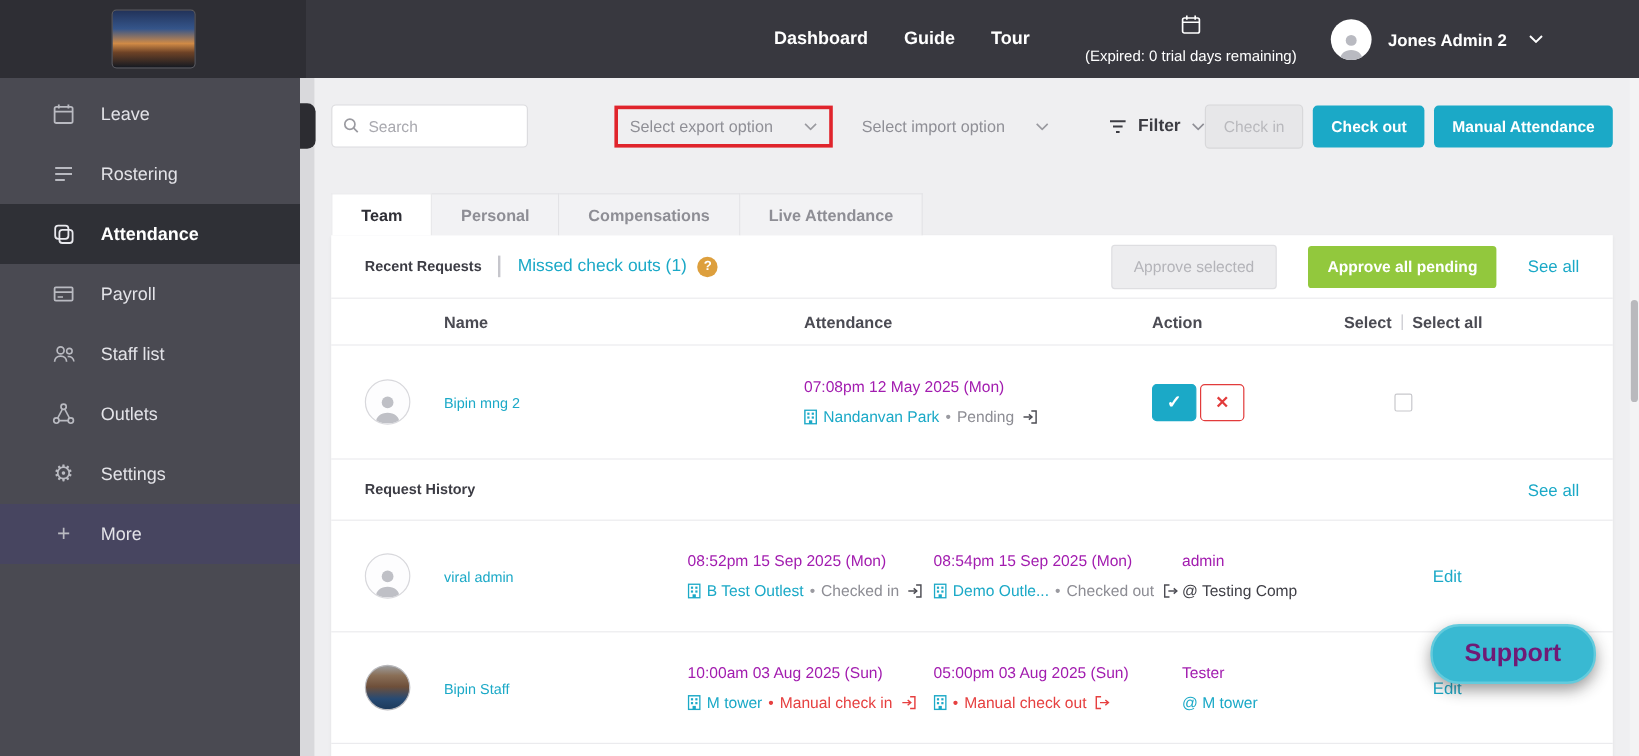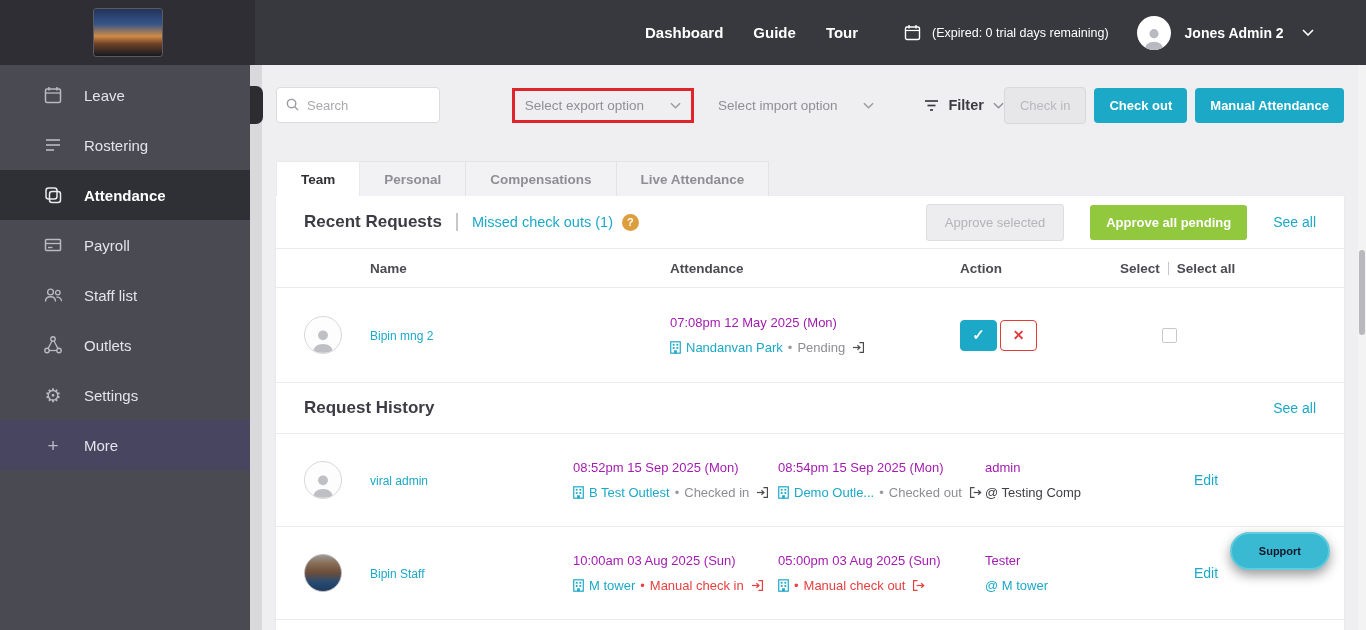--- a/index.html
+++ b/index.html
@@ -11,21 +11,21 @@
   }
   svg { display:block; }
 
   
   .topbar { position:absolute; left:0; top:0; width:1366px; height:65px; background:#38383f; display:flex; align-items:center; z-index:30; }
   .logo-wrap { width:255px; height:65px; background:#2e2e34; display:flex; align-items:center; justify-content:center; flex:0 0 auto; }
   .logo { width:68px; height:47px; border-radius:3px; box-shadow:0 0 0 1px #5a5a60;
           background:linear-gradient(180deg,#22335a 0%,#35558a 32%,#d08a46 58%,#6d4226 74%,#161a22 100%); }
   .top-nav { display:flex; align-items:center; gap:30px; margin-left:390px; }
   .top-link { color:#fff; font-weight:700; font-size:15px; cursor:pointer; }
-  .trial { display:flex; align-items:center; gap:11px; margin-left:46px; color:#fff; }
+  .trial { display:flex; align-items:center; gap:11px; margin-left:46px; color:#fff;flex-direction:column; }
   .trial-text { font-size:12.5px; }
   .user { display:flex; align-items:center; gap:14px; margin-left:28px; cursor:pointer; }
   .avatar-sm { width:34px; height:34px; border-radius:50%; background:#fff; overflow:hidden; display:flex; align-items:flex-end; justify-content:center; }
   .user-name { color:#fff; font-weight:700; font-size:14px; }
   .chev-white { color:#fff; margin-left:4px; }
 
   
   .sidebar { position:absolute; left:0; top:65px; width:250px; height:565px; background:#4a4a52; padding-top:5px; z-index:25; }
   .side-item { display:flex; align-items:center; gap:20px; height:50px; padding-left:42px; color:#e3e3e8; font-size:15px; cursor:pointer; }
   .side-item .sicon { width:22px; height:22px; color:#b9bac1; display:flex; align-items:center; justify-content:center; font-size:19px; line-height:1; }
@@ -58,21 +58,21 @@
   .tabs { display:flex; margin:36px 14px 0 14px; }
   .tab { height:35px; display:flex; align-items:center; padding:0 24px; background:#f2f2f4; border:1px solid #e3e3e6; border-bottom:none; color:#8e8e95; font-size:13.5px; font-weight:600; cursor:pointer; }
   .tab + .tab { border-left:none; }
   .tab.active { background:#fff; color:#2f2f36; font-weight:700; border-color:#e9e9eb; }
 
   .card { background:#fff; margin:0 14px; height:440px; padding:0 28px; box-shadow:0 1px 3px rgba(0,0,0,.05); }
   .hr { height:1px; background:#ebebee; margin:0 -28px; }
 
   .sec-head { display:flex; align-items:center; height:52px; }
   .sec-head.hist { height:50px; justify-content:space-between; }
-  .sec-title { font-size:17px; font-weight:700; color:#3c3c44; }
+  .sec-title { font-size:12px; font-weight:700; color:#3c3c44; }
   .vsep { width:0; border-left:2px solid #c6c6cc; height:18px; margin:0 14px; }
   .vsep.thin { border-left-width:1px; height:13px; margin:0 8px; }
   .link { color:var(--teal); cursor:pointer; }
   .missed { font-size:14.5px; }
   .help { width:17px; height:17px; border-radius:50%; background:#dd9f3d; color:#fff; font-size:11px; font-weight:700; display:flex; align-items:center; justify-content:center; margin-left:9px; cursor:pointer; }
   .head-actions { margin-left:auto; display:flex; align-items:center; gap:26px; }
   .btn-disabled { background:#ededef; color:#b4b4b9; border:1px solid #dedee1; border-radius:3px; padding:10px 18px; font-size:13px; font-family:inherit; cursor:default; }
   .btn-green { background:var(--green); color:#fff; border:none; border-radius:3px; padding:10px 16px; font-size:13px; font-weight:700; font-family:inherit; cursor:pointer; }
   .seeall { font-size:14px; }
 
@@ -108,21 +108,21 @@
   .hist-row { height:92px; }
   .c-havatar { width:66px; }
   .c-hname { width:203px; }
   .c-hin { width:205px; }
   .c-hout { width:207px; }
   .c-hactor { width:169px; }
   .c-hedit { flex:1; padding-left:40px; }
   .edit-link { font-size:14px;margin-top:11px; }
 
   
-  .support-btn { position:absolute; right:36px; bottom:60px; background:#39b9d2; color:#0f172a; font-weight:700; font-size:11px; padding:11px 27px; border-radius:24px; border:2px solid #63cbdd; box-shadow:0 5px 12px rgba(30,30,30,.45); cursor:pointer; z-index:40; font-family:inherit; }
+  .support-btn { position:absolute; right:36px; bottom:60px; background:#39b9d2; color:#701a75; font-weight:700; font-size:21px; padding:11px 27px; border-radius:24px; border:2px solid #63cbdd; box-shadow:0 5px 12px rgba(30,30,30,.45); cursor:pointer; z-index:40; font-family:inherit; }
   .scroll-track { position:absolute; right:0; top:65px; width:8px; height:565px; background:#f3f3f4; z-index:31; }
   .scroll-thumb { position:absolute; right:1px; top:185px; width:6px; height:85px; background:#b9b9bd; border-radius:3px; cursor:grab; }
 </style>
 </head>
 <body>
 
 <header class="topbar">
   <div class="logo-wrap">
     <div class="logo"></div>
   </div>

